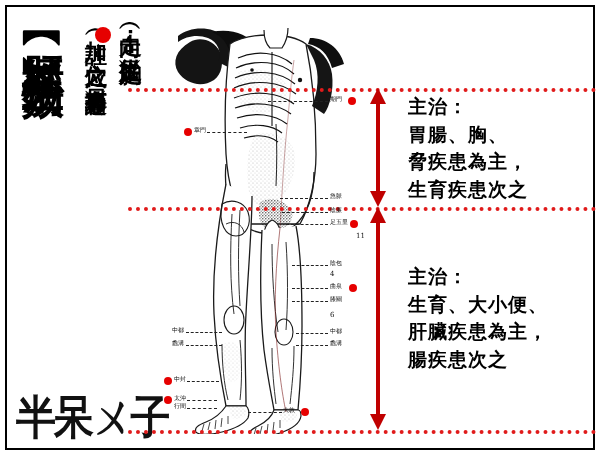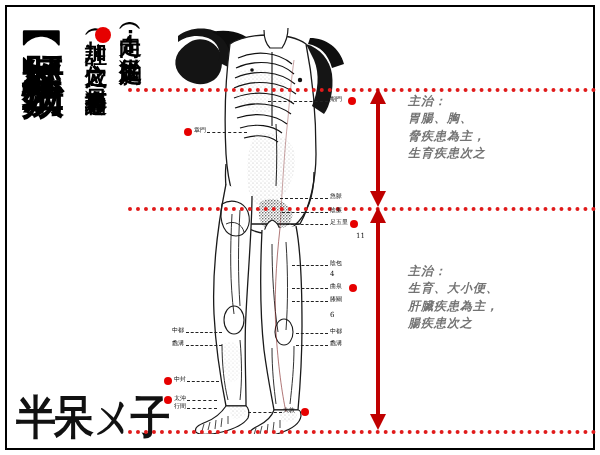--- a/index.html
+++ b/index.html
@@ -112,28 +112,27 @@
   .arrow {
     position: absolute;
     width: 22px;
   }
   #arrow-upper { left: 367px; top: 88px;  height: 119px; }
   #arrow-lower { left: 367px; top: 207px; height: 223px; }
 
   
   .indication {
     position: absolute;
-    color: #737373;
+    color: #000000;
     font-family: "DejaVu Serif", "Liberation Serif", serif;
     font-weight: 700;
-    font-size: 12px;
+    font-size: 19px;
     line-height: 1.45;
     letter-spacing: 1px;
     white-space: pre-line;
-    font-style: italic;
   }
   #indication-upper { left: 408px; top: 93px; }
   #indication-lower { left: 408px; top: 263px; }
 
   
   #figure-area {
     position: absolute;
     left: 160px;
     top: 14px;
     width: 210px;

